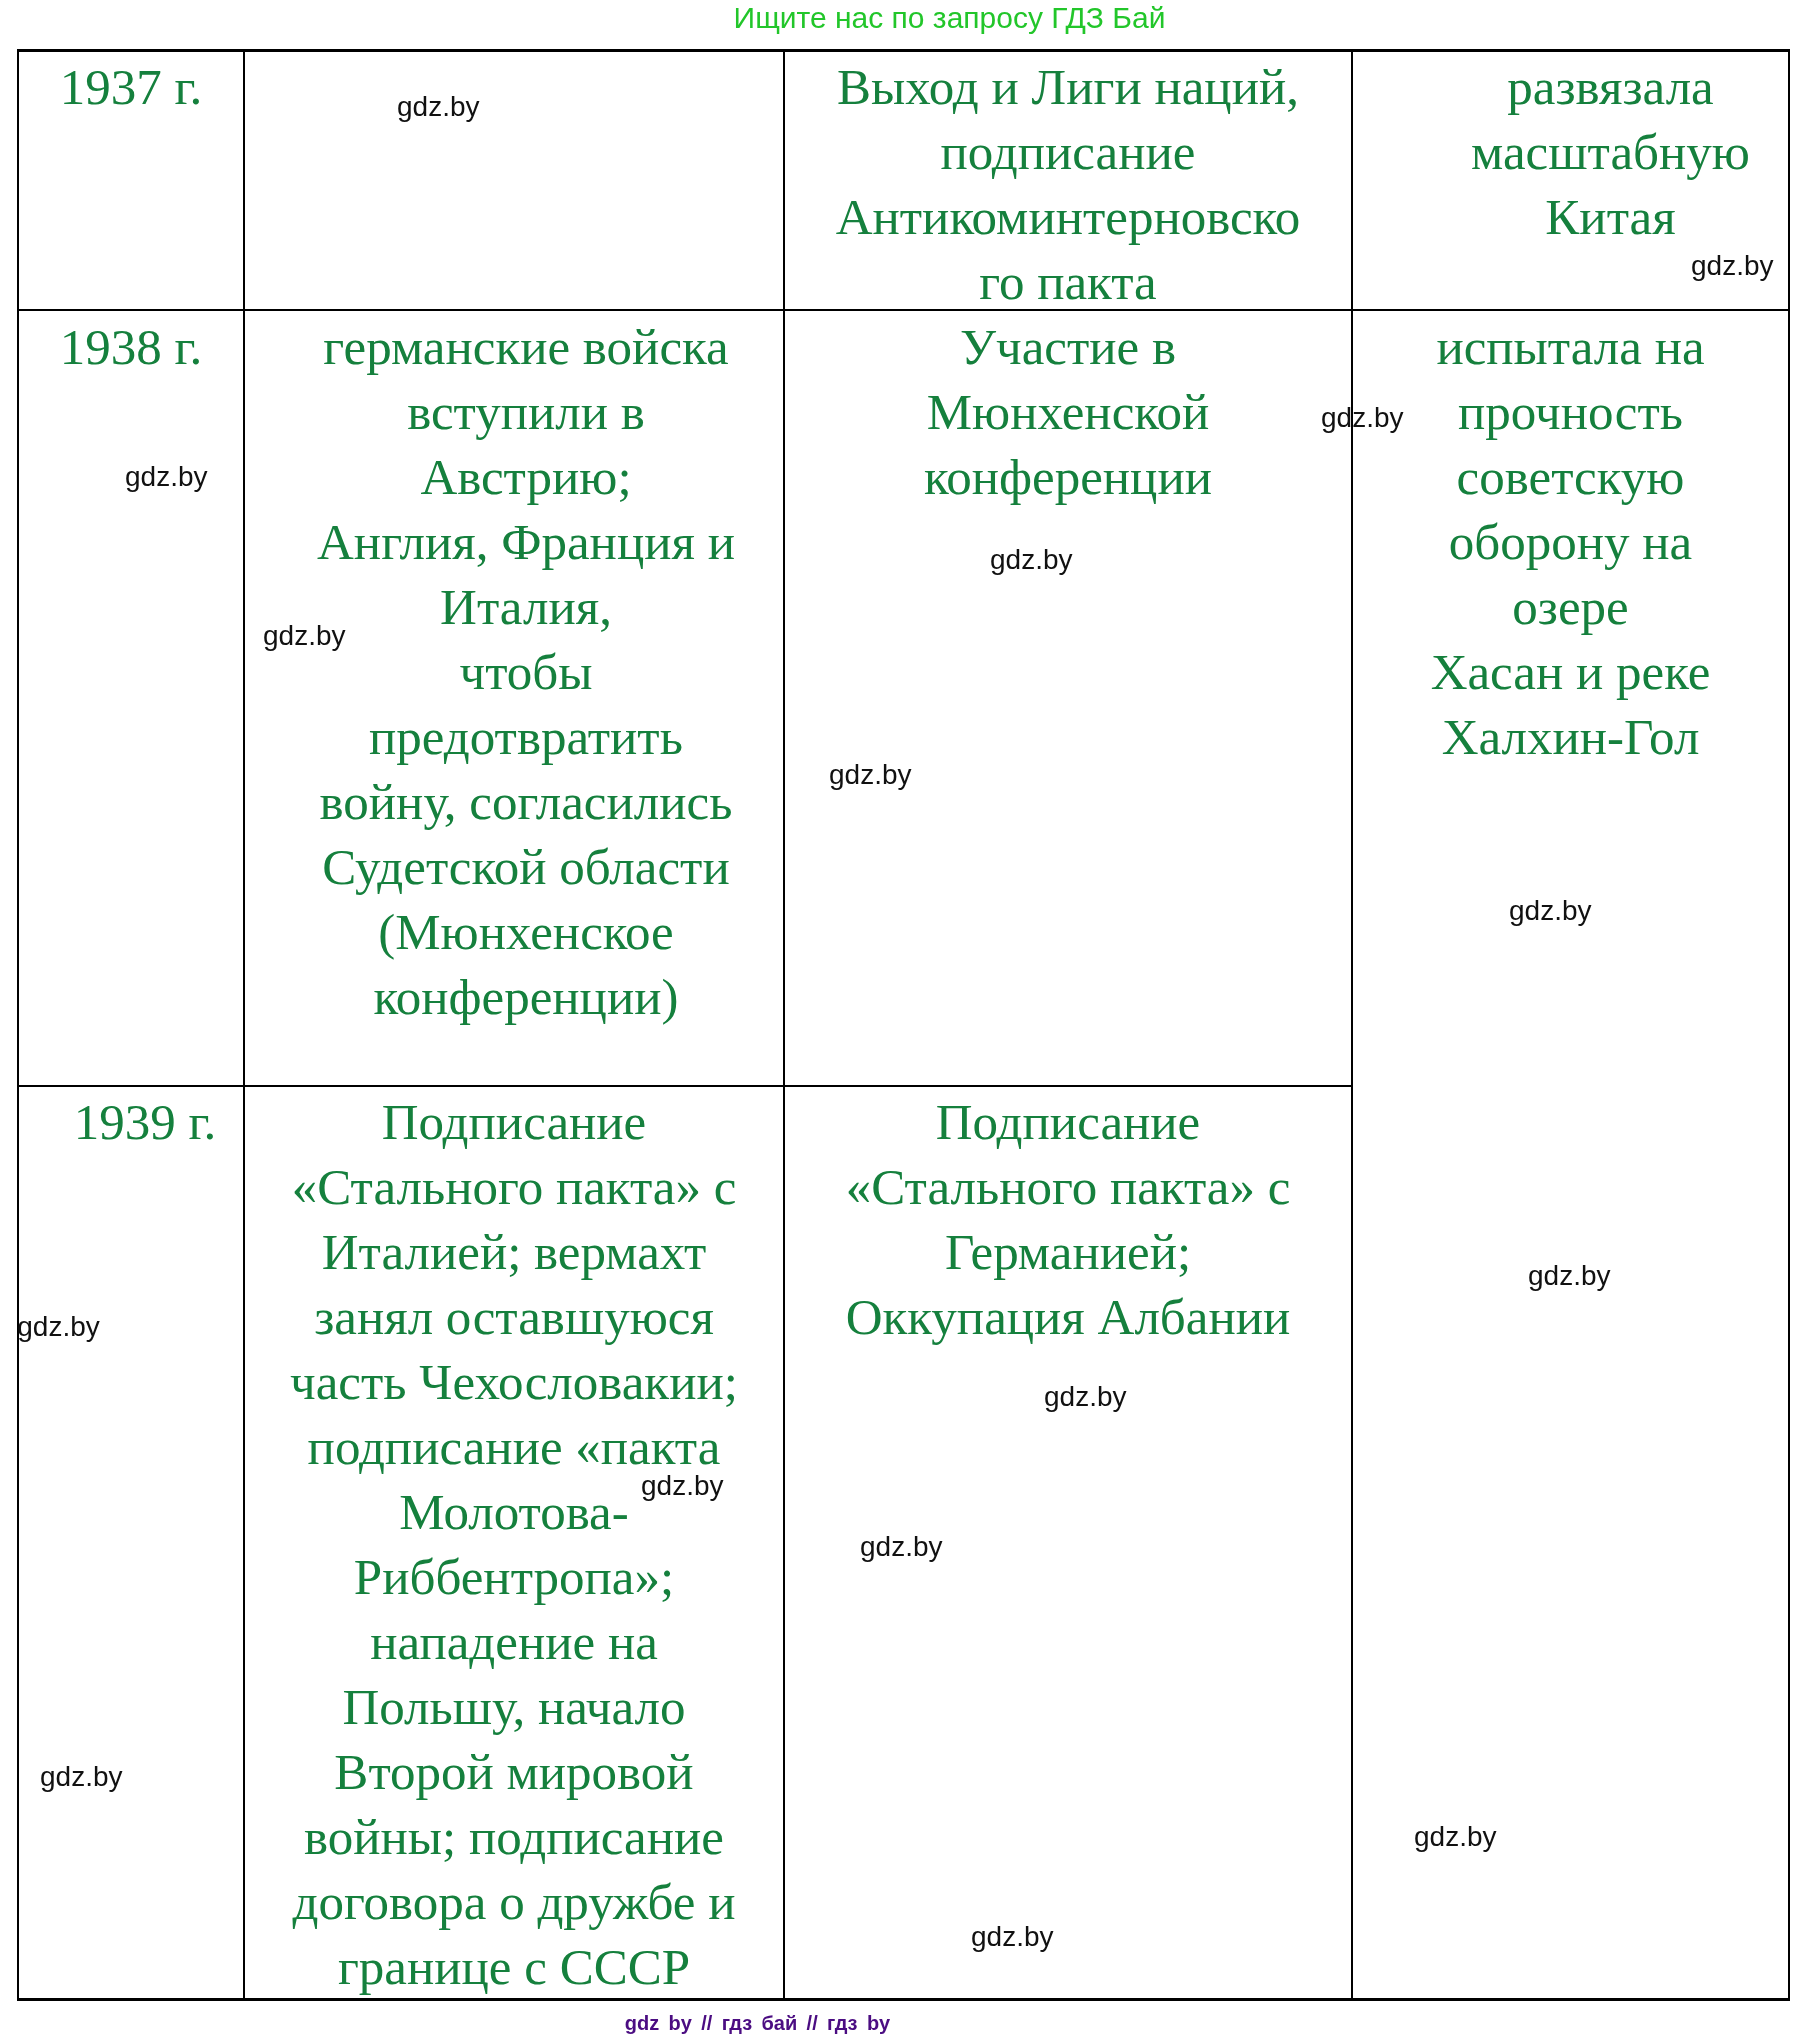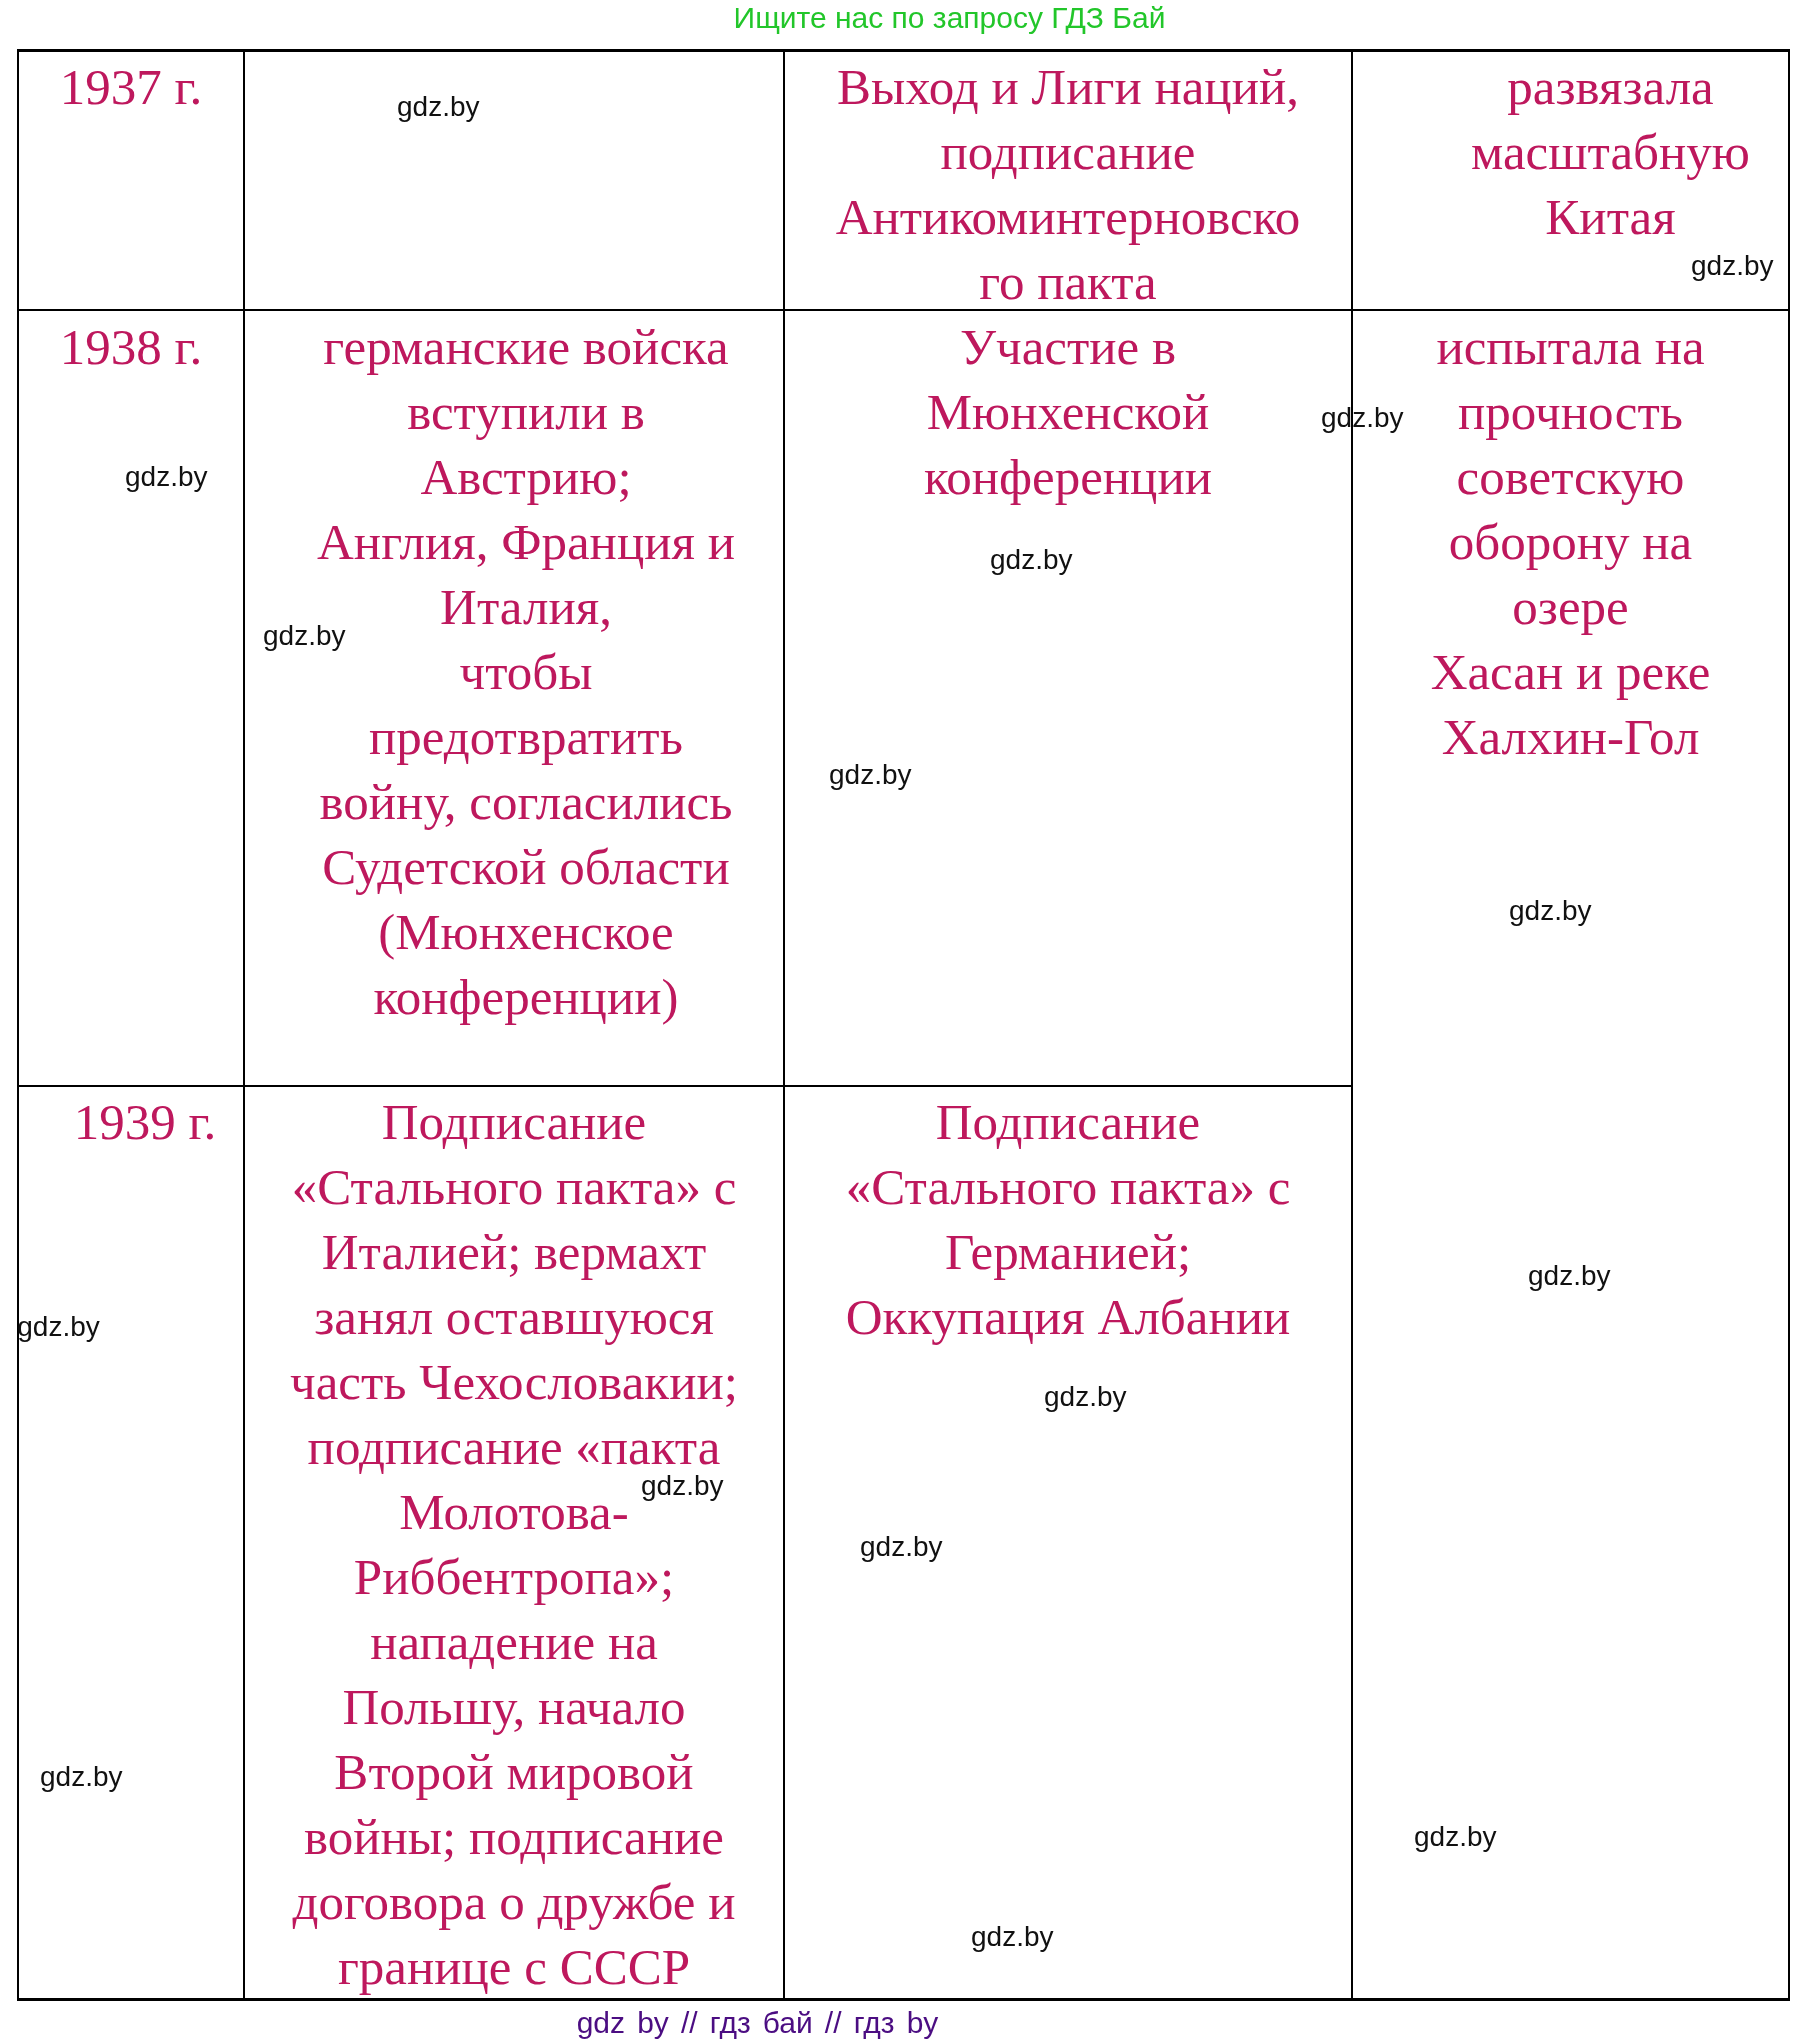--- a/index.html
+++ b/index.html
@@ -1,23 +1,23 @@
 <!DOCTYPE html>
 <html><head>
 <meta charset="utf-8">
 <style>
   html, body { margin:0; padding:0; background:#fff; }
   body { width:1805px; height:2041px; position:relative; overflow:hidden; }
   .hdr { position:absolute; left:0; top:0; width:1805px; text-align:center;
     font-family:"Liberation Sans", sans-serif; font-size:30px; color:#22c62a; line-height:35px;padding-left:47px; }
   .ftr { position:absolute; left:0; top:2004px; width:1515px; text-align:center;
-    font-family:"Liberation Sans", sans-serif; font-size:30px; color:#4b0d82; line-height:38px; word-spacing:3.8px; }
+    font-family:"Liberation Sans", sans-serif; font-size:20px; color:#4b0d82; line-height:38px; word-spacing:3.8px;font-weight:bold; }
   .line { position:absolute; background:#000; }
   .cell { position:absolute; font-family:"Liberation Serif", serif; font-size:51px;
-    line-height:65px; color:#be185d; text-align:center; }
+    line-height:65px; color:#15803d; text-align:center; }
   .wm { position:absolute; font-family:"Liberation Sans", sans-serif; font-size:28px; color:#111; }
 </style>
 </head>
 <body>
 
 <div class="hdr">Ищите нас по запросу ГДЗ Бай</div>
 
 <div>
   <div class="line" style="left:17.3px;top:49px;width:1773px;height:2.9px;"></div>
   <div class="line" style="left:17.3px;top:1998px;width:1773px;height:2.9px;"></div>

